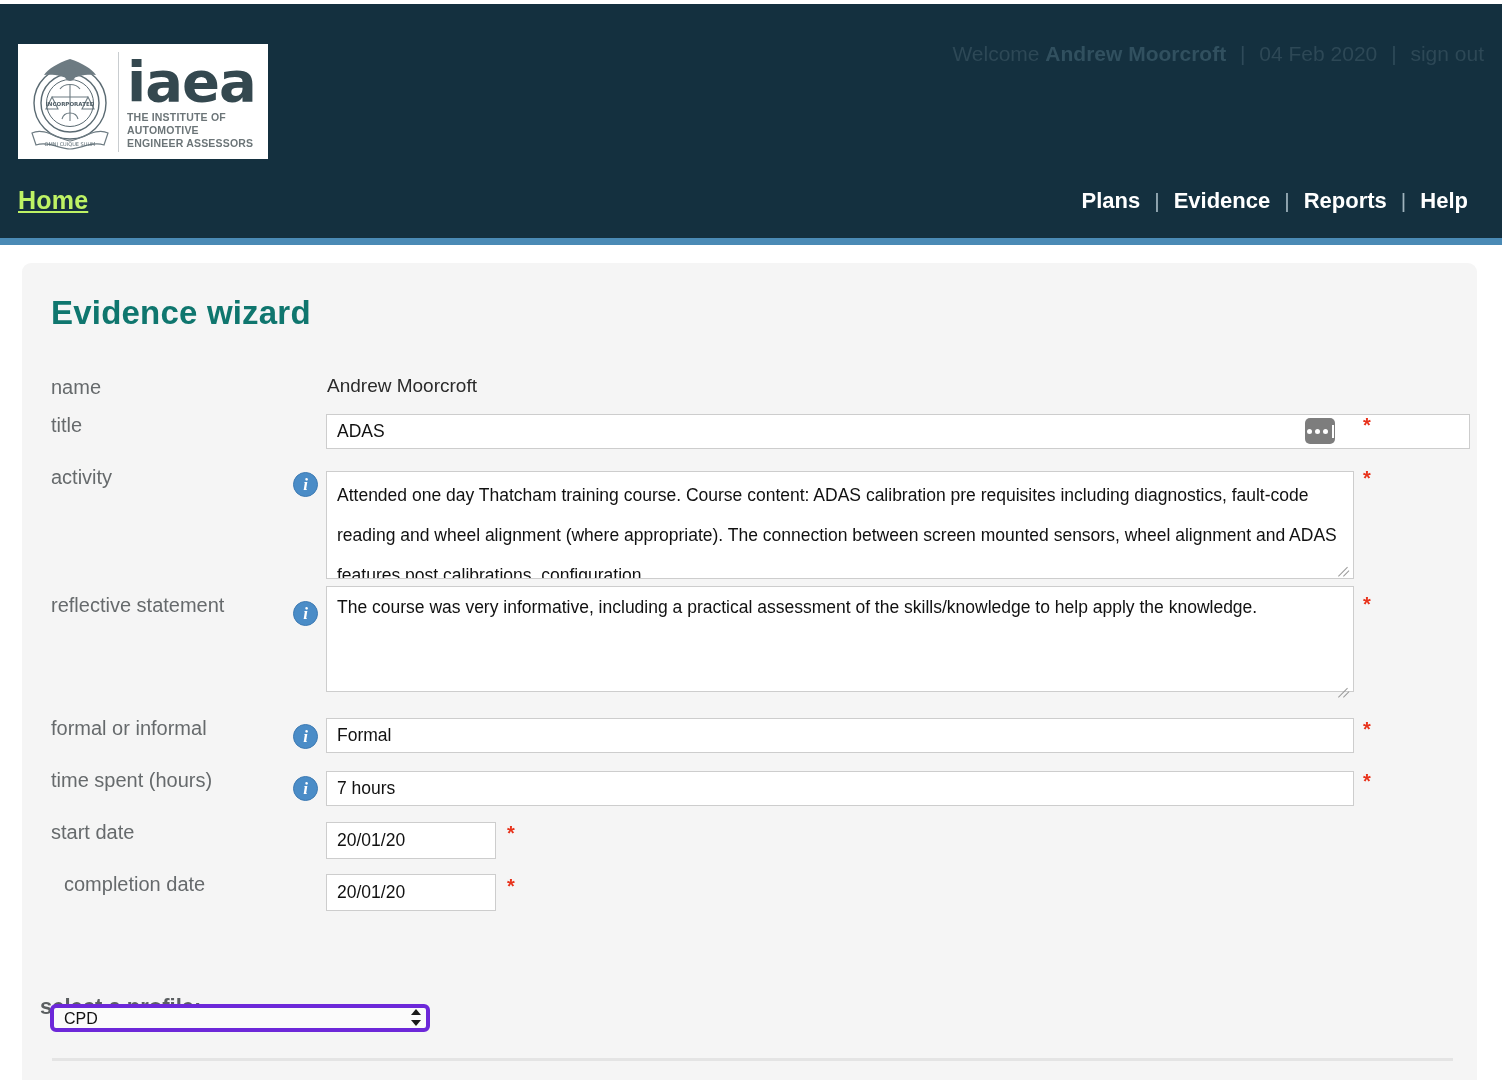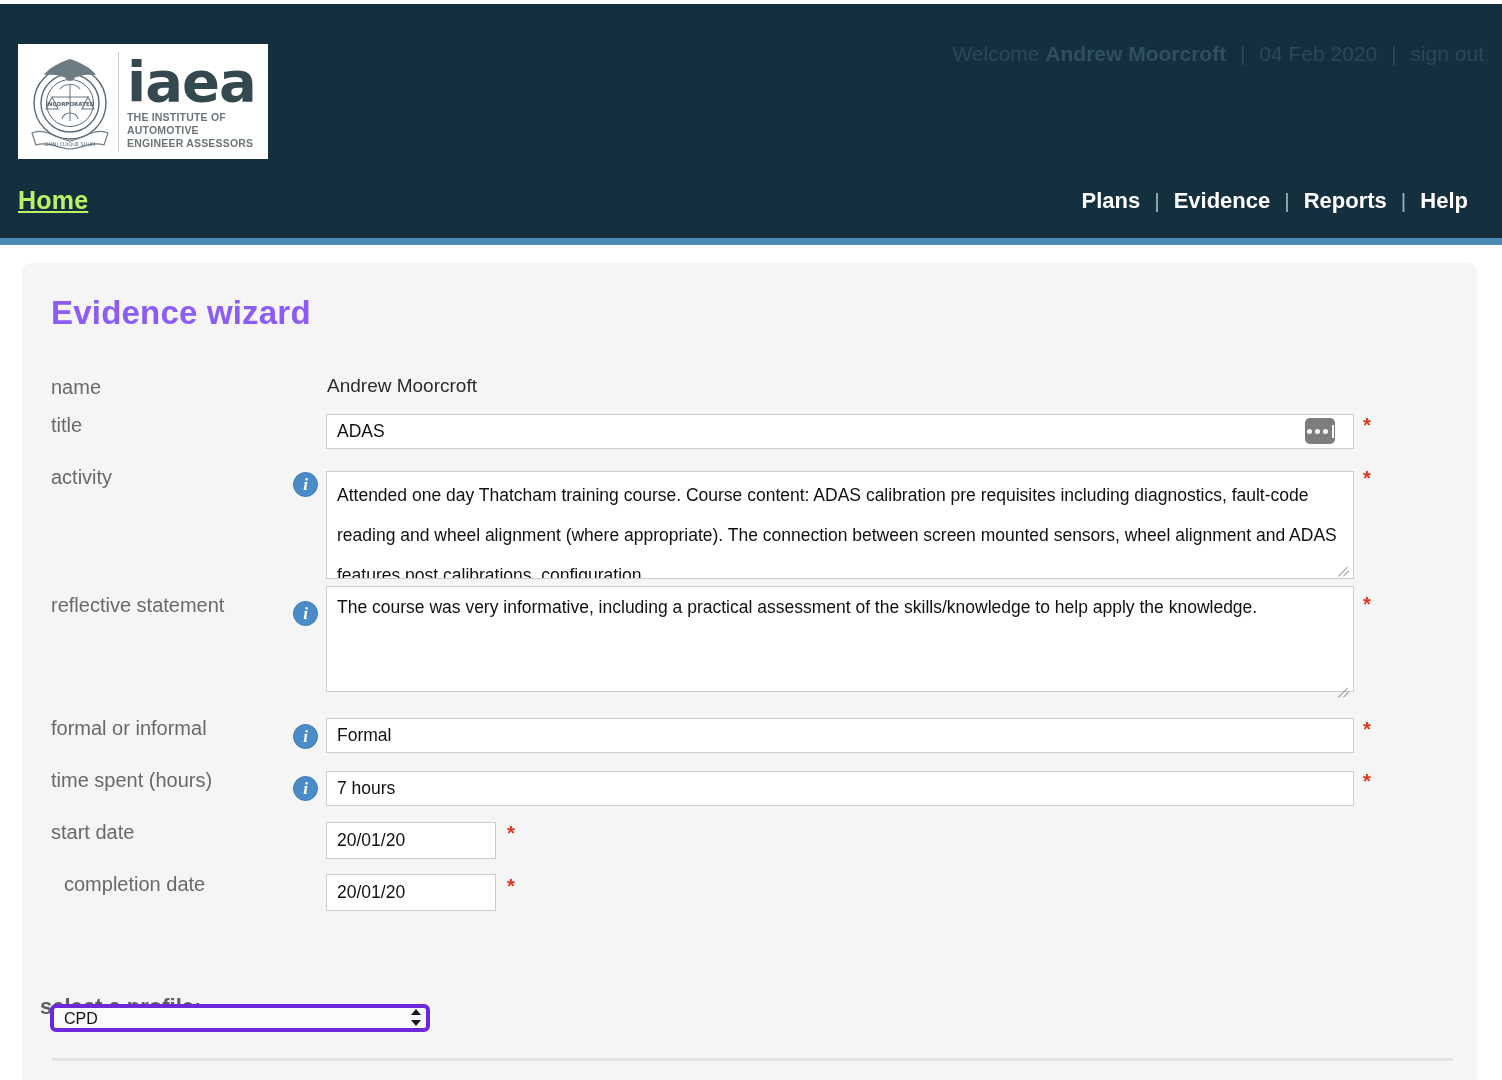--- a/index.html
+++ b/index.html
@@ -83,21 +83,21 @@
   
   .card {
     position: absolute; left: 22px; top: 263px;
     width: 1455px; height: 817px;
     background: #f5f5f5;
     border-radius: 9px 9px 0 0;
   }
   .page-title {
     position: absolute; left: 29px; top: 31px;
     font-size: 33px; font-weight: bold;
-    color: #8b5cf6; letter-spacing: 0.2px;
+    color: #0f766e; letter-spacing: 0.2px;
   }
 
   .form { position: absolute; left: 0; top: 0; width: 100%; }
 
   .label {
     position: absolute;
     font-size: 20px; color: #666a6c;
     white-space: nowrap;
   }
   .staticval {
@@ -278,21 +278,21 @@
 <div class="card">
 
   <div class="page-title">Evidence wizard</div>
 
   <div class="form">
 
     <div class="label" style="left:29px; top:113px;">name</div>
     <div class="staticval" style="left:305px; top:112px;">Andrew Moorcroft</div>
 
     <div class="label" style="left:29px; top:151px;">title</div>
-    <input class="fld" type="text" style="left: 304px; top: 151px; width: 1028px; height: 35px;" value="ADAS">
+    <input class="fld" type="text" style="left: 304px; top: 151px; width: 1144px; height: 35px;" value="ADAS">
     <div class="dots-btn" style="left:1283px; top:155px;">
       <i></i>
         <i></i>
         <i></i>
         <span class="caret"></span>
     </div>
     <div class="req" style="left:1341px; top:152px;">*</div>
 
     <div class="label" style="left:29px; top:203px;">activity</div>
     <div class="info" style="left:271px; top:209px;">i</div>

